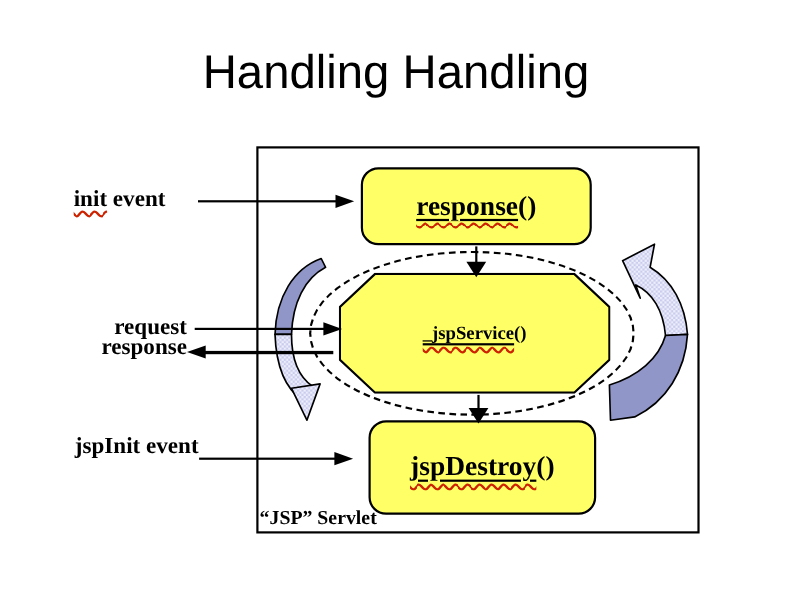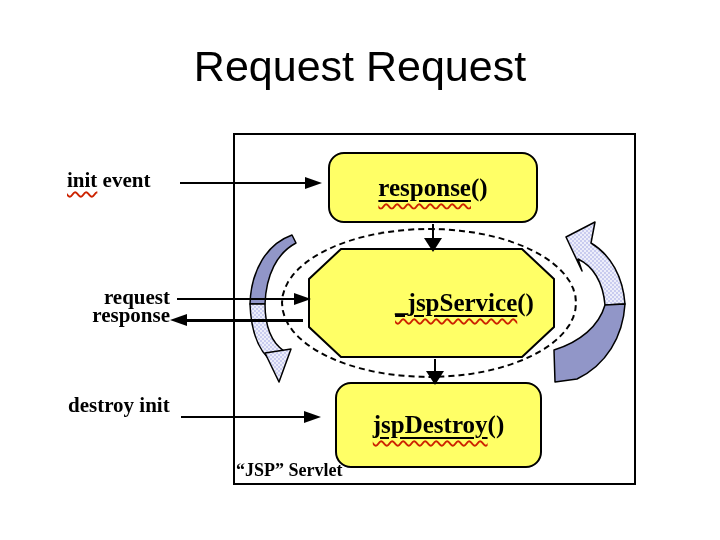--- a/index.html
+++ b/index.html
@@ -28,21 +28,21 @@
     display:flex;align-items:center;justify-content:center;
     font-size:25px;font-weight:bold;
   }
   .node-init{left:328px;top:152px;width:210px;height:71px;}
   .node-destroy{left:335px;top:382px;width:207px;height:86px;}
   .octagon-svg{position:absolute;left:308px;top:248px;width:247px;height:110px;}
   .octagon-fill{fill:var(--node-fill,#ffff66);stroke:#000;stroke-width:2;}
   .octagon-label{
     position:absolute;left:308px;top:248px;width:247px;height:110px;
     display:flex;align-items:center;justify-content:center;
-    font-size:25px;font-weight:bold;margin-left:33px;
+    font-size:17px;font-weight:bold;
   }
   
   .uline{
     text-decoration-line:underline;text-decoration-style:solid;
     text-decoration-color:#000;text-decoration-thickness:2px;
     text-underline-offset:4px;
   }
   .squiggle{
     text-decoration-line:underline;text-decoration-style:wavy;
     text-decoration-color:var(--underline-red,#cc2200);
@@ -77,21 +77,21 @@
   .cycle-path{stroke:#000;stroke-width:1.5;stroke-linejoin:round;}
   .arrow-dark{fill:var(--arrow-dark,#9196c8);}
   .pat-base{fill:var(--arrow-light,#c9ccef);}
   .pat-dot{fill:#edeefa;}
 </style>
 </head>
 <body>
 
 <div class="slide">
 
-  <div class="title">Request Request</div>
+  <div class="title">Handling Handling</div>
 
   <div class="frame"></div>
 
   <svg class="cycle-svg cycle-left" viewBox="0 0 52 152">
     <defs>
       <pattern id="hatchL" width="4" height="4" patternUnits="userSpaceOnUse">
         <rect class="pat-base" width="4" height="4"></rect>
         <rect class="pat-dot" width="2" height="2"></rect>
         <rect class="pat-dot" x="2" y="2" width="2" height="2"></rect>
       </pattern>
@@ -126,21 +126,21 @@
     <span><span class="uline"><span class="squiggle">_jspService</span></span><span>()</span></span>
   </div>
 
   <div class="node node-destroy">
     <span><span class="uline"><span class="squiggle">jspDestroy</span></span><span>()</span></span>
   </div>
 
   <div class="evt-label lbl-init"><span class="event-squiggle">init</span><span> event</span></div>
   <div class="evt-label lbl-response">response</div>
   <div class="evt-label lbl-request">request</div>
-  <div class="evt-label lbl-destroy">destroy init</div>
+  <div class="evt-label lbl-destroy">jspInit event</div>
 
   <div class="caption">“JSP” Servlet</div>
 
   <div class="hline" style="left:180px;top:182px;width:127px;"></div>
   <div class="tri tri-right" style="left:305px;top:177px;"></div>
 
   <div class="hline" style="left:177px;top:298px;width:119px;"></div>
   <div class="tri tri-right" style="left:294px;top:293px;"></div>
 
   <div class="hline-thick" style="left:186px;top:319px;width:117px;"></div>

